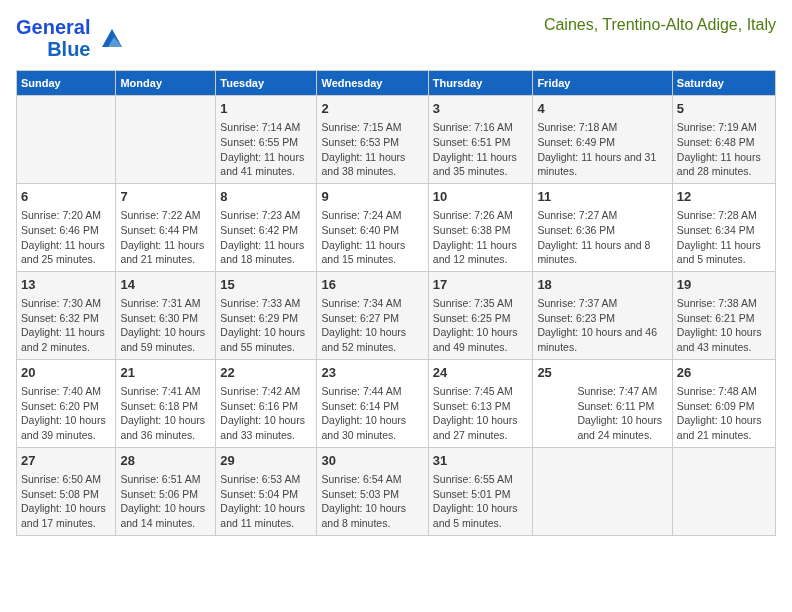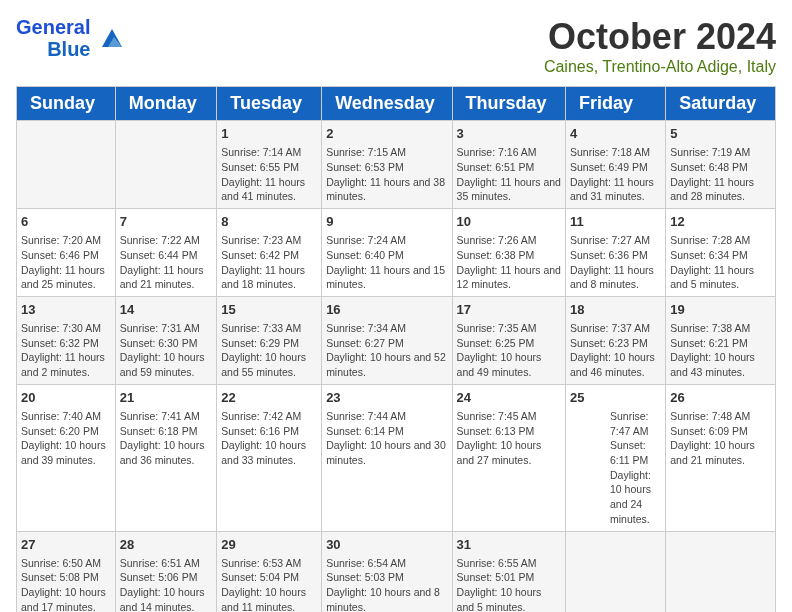--- a/index.html
+++ b/index.html
@@ -34,23 +34,23 @@
       color: #4d7c0f;
     }
     table {
       width: 100%;
       border-collapse: collapse;
       font-size: 11px;
     }
     thead tr th {
       background-color: #1565c0;
       color: #fff;
-      padding: 6px 13px;
+      padding: 6px 4px;
       text-align: left;
-      font-size: 18px;
+      font-size: 11px;
       font-weight: bold;
       border: 1px solid #ccc;
     }
     tbody tr td {
       border: 1px solid #ccc;
       vertical-align: top;
       padding: 4px 4px;
       min-height: 70px;
       height: 80px;
       color: #333;
@@ -83,21 +83,20 @@
         <span style="font-size:20px;font-weight:bold;color:#1d4ed8;line-height:1.1;">General</span>
         <span style="font-size:20px;font-weight:bold;color:#1565c0;line-height:1.1;">Blue</span>
       </div>
       <svg width="32" height="26" viewBox="0 0 32 26">
         <polygon points="8,22 18,4 28,22" fill="#1565c0"></polygon>
         <polygon points="14,22 20,12 28,22" fill="#5b9bd5"></polygon>
       </svg>
     </div>
   </div>
   <div class="title-block">
-    <div class="month-title">October 2024</div>
     <div class="location-title">Caines, Trentino-Alto Adige, Italy</div>
   </div>
 </div>
 
 <table>
   <thead>
     <tr id="header-row">
         <th>Sunday</th>
         <th>Monday</th>
         <th>Tuesday</th>

